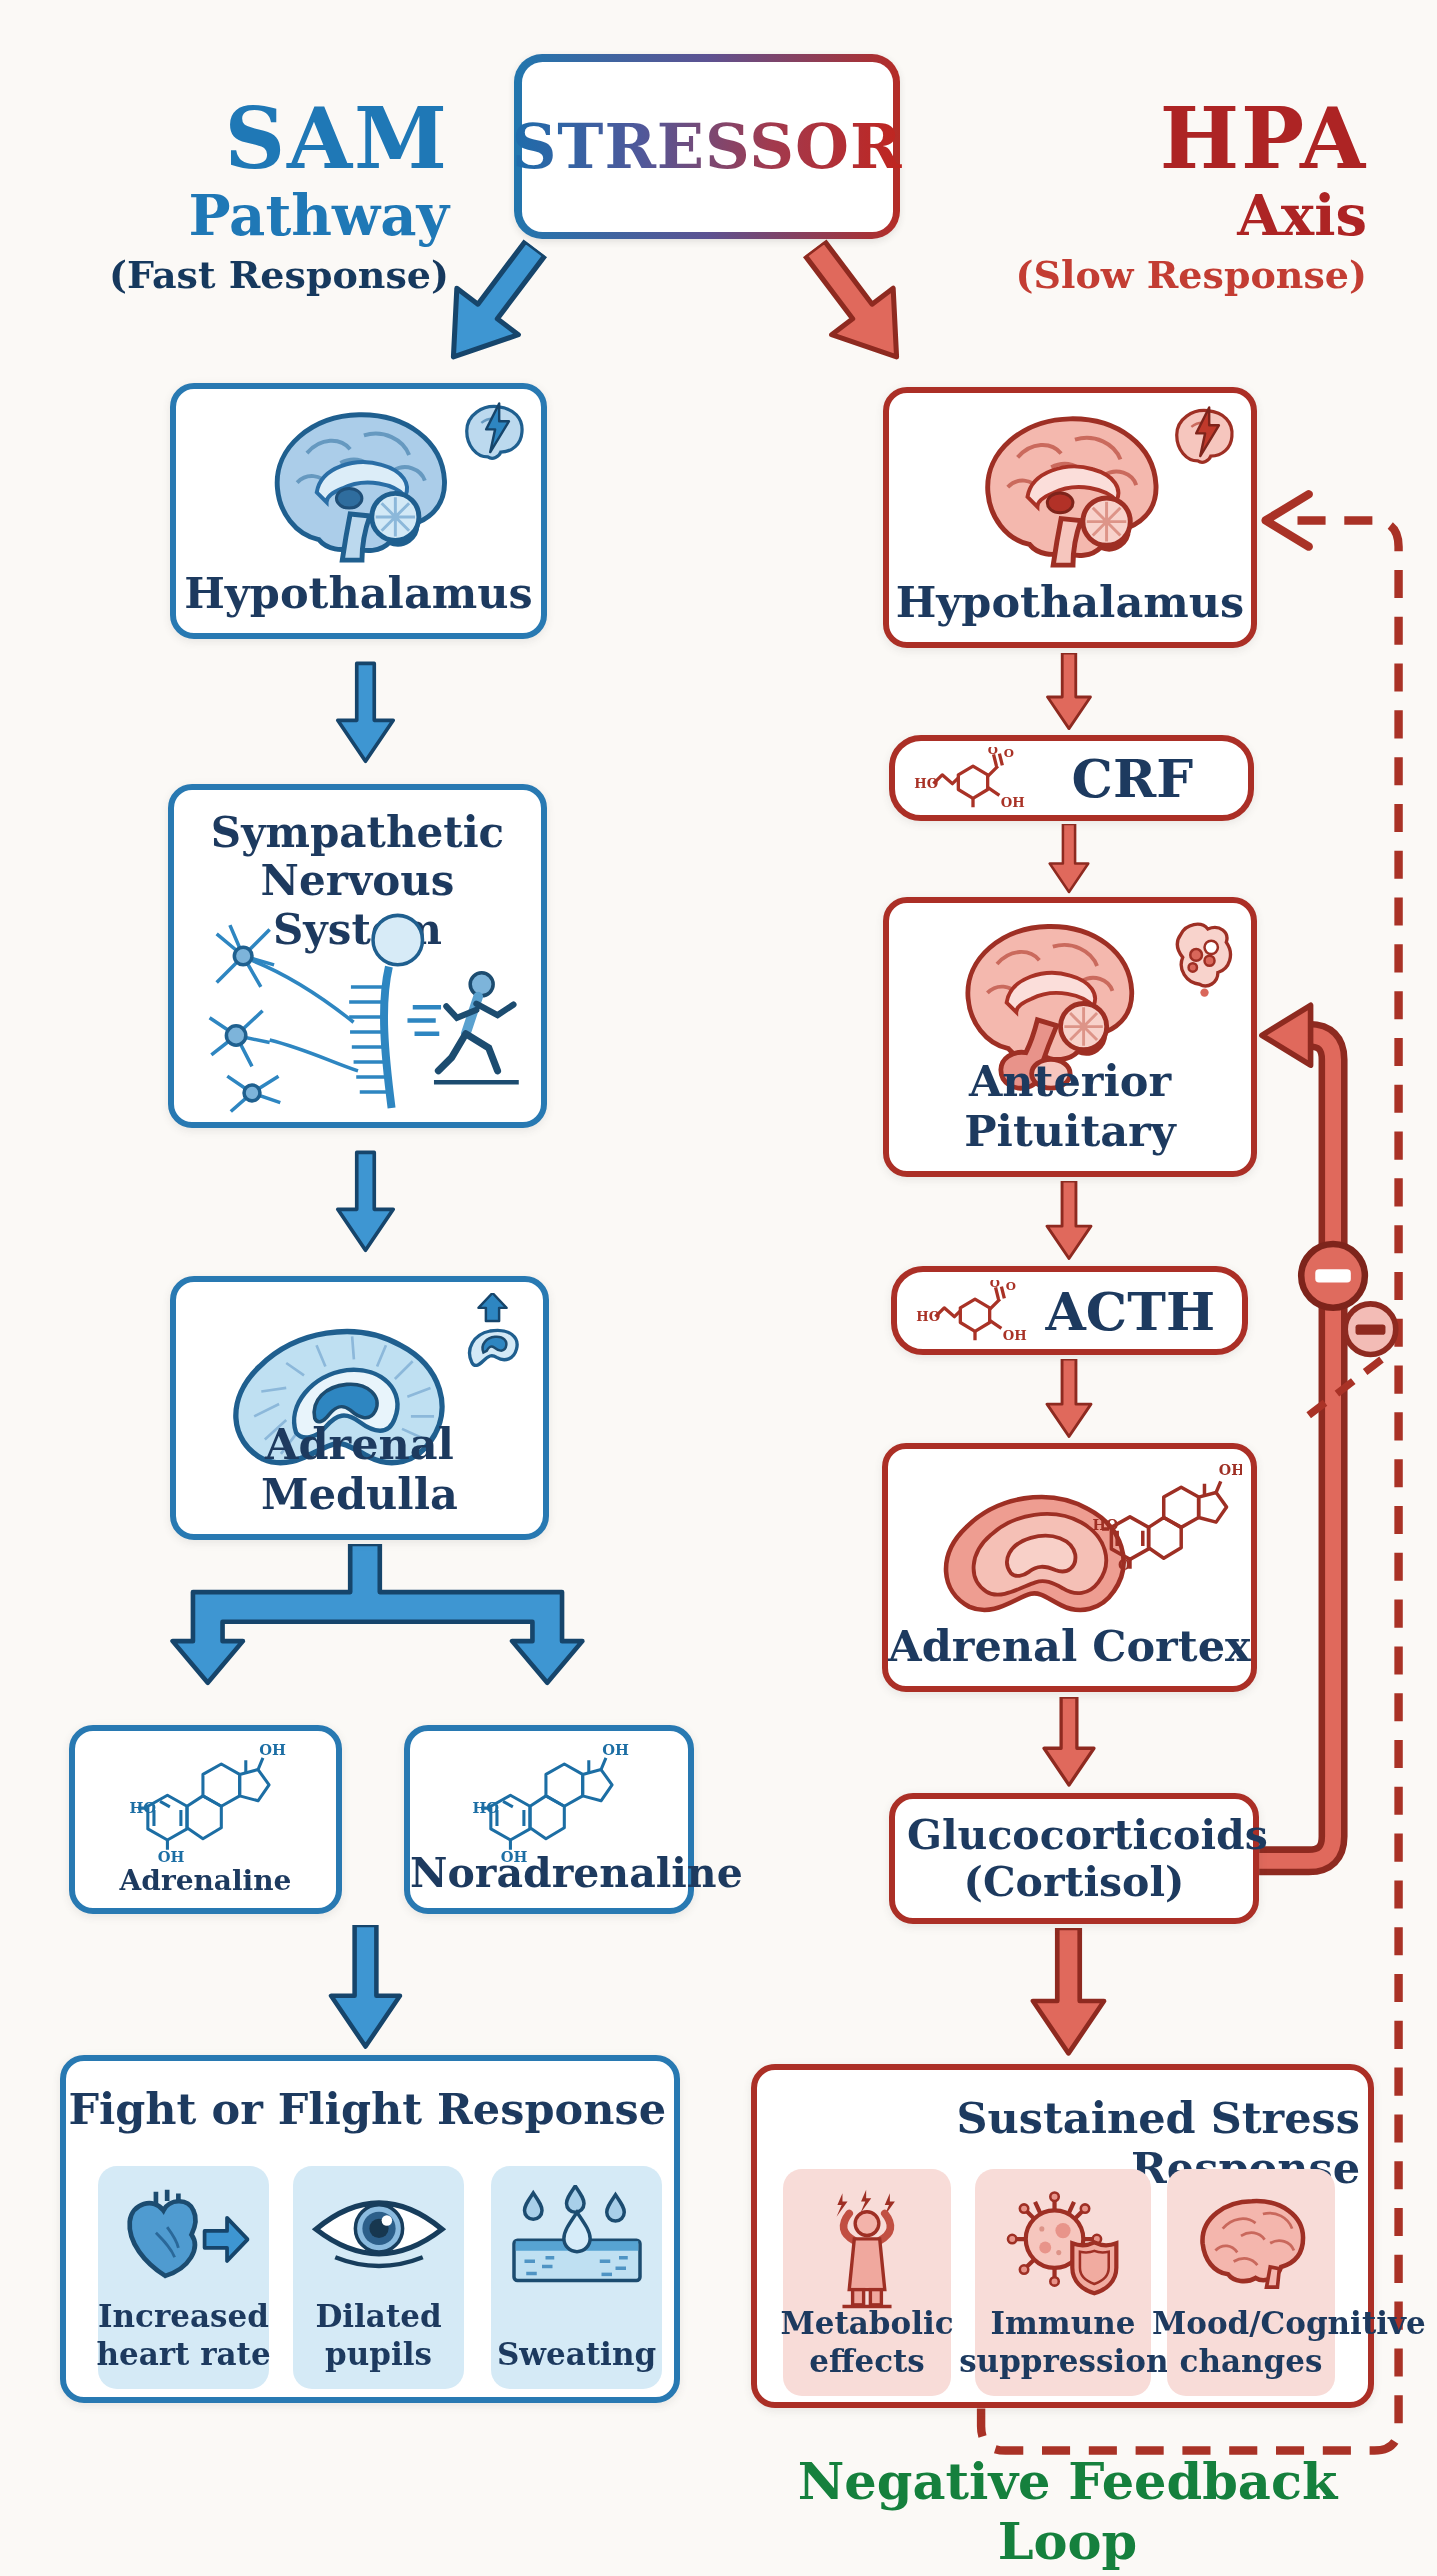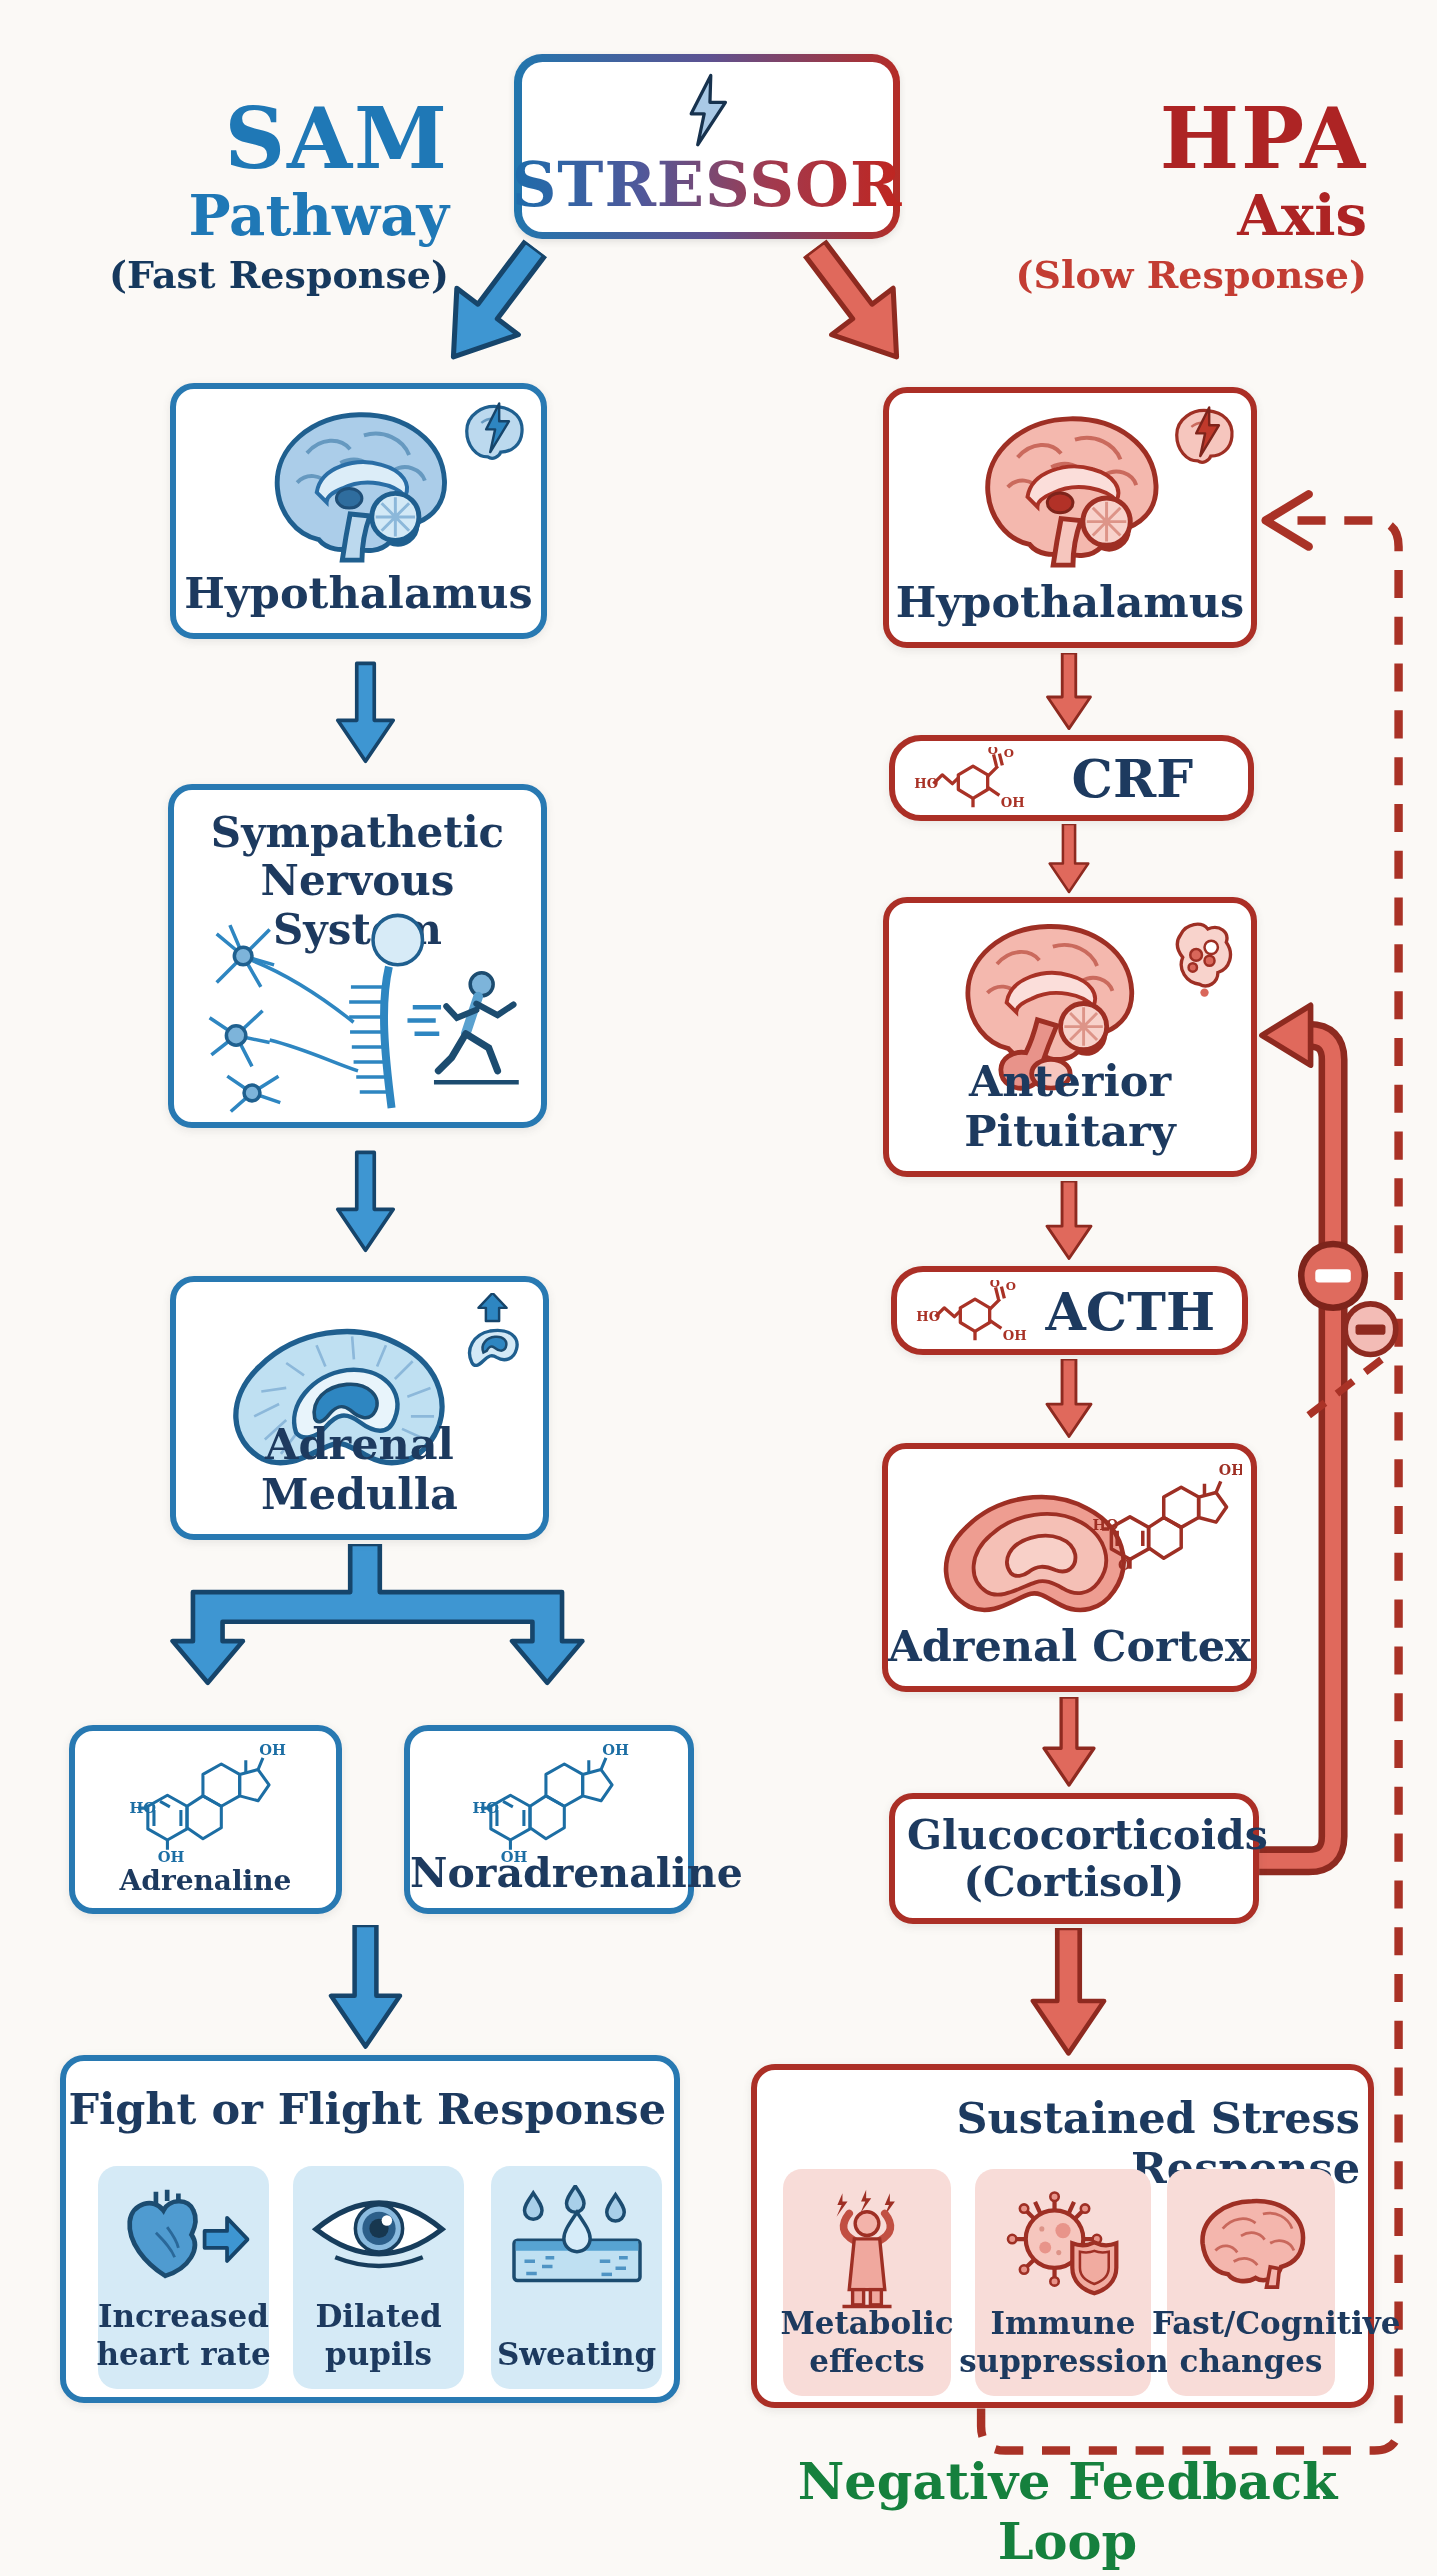--- a/index.html
+++ b/index.html
@@ -10,21 +10,21 @@
   .colhead .l1{font-size:84px;letter-spacing:1.9px}
   .colhead .l2{font-size:56px;margin-top:6px}
   .colhead .l3{font-size:38px;margin-top:13px}
   #sam-header{left:37px;top:97px;width:412px;color:#1f78b6}
   #sam-header .l3{color:#16395e}
   #hpa-header{left:955px;top:97px;width:412px;color:#ad2424}
   #hpa-header .l3{color:#c33d33}
   
   #stressor-box{position:absolute;left:514px;top:54px;width:386px;height:185px;border-radius:28px;
     background:linear-gradient(90deg,#2176ae,#5c5292,#b52c26);padding:7.5px;z-index:3;box-shadow:0 2.8px 7.5px rgba(60,60,60,.12)}
-  #stressor-box .inner{width:100%;height:100%;background:#fff;border-radius:20.6px;display:flex;flex-direction:column;align-items:center;justify-content:center}
+  #stressor-box .inner{width:100%;height:100%;background:#fff;border-radius:20.6px;display:flex;flex-direction:row;align-items:center;justify-content:center}
   .stressor-text{font-size:62px;letter-spacing:0.9px;background:linear-gradient(90deg,#1d6cab,#50589a,#a23a4e,#c0251f);
     -webkit-background-clip:text;background-clip:text;color:transparent}
   
   .node{position:absolute;background:#fff;border-radius:24px;z-index:2;box-shadow:0 2.8px 8.4px rgba(70,70,70,.10)}
   .node.blue{border:6.6px solid #2879b2}
   .node.red{border:6.6px solid #ab2f26}
   .nlabel{position:absolute;left:0;right:0;text-align:center;color:#1d3a5f;line-height:1.15}
   #sam-hypothalamus{left:170px;top:383px;width:377px;height:256px}
   #sam-sns{left:168px;top:784px;width:379px;height:344px}
   #sam-adrenal{left:170px;top:1276px;width:379px;height:264px}
@@ -427,18 +427,18 @@
       <path d="M112,72 C117,74 124,74 129,73 L129,92 C129,102 121,108 112,111 C103,108 95,102 95,92 L95,73 C100,74 107,74 112,72 Z" fill="none" stroke="#9e2f24" stroke-width="3"></path>
     </svg>
     <div class="tlabel">Immune suppression</div>
   </div>
   <div class="tile hpa-tile" style="left:410px;top:99px;width:168px;height:227px">
     <svg class="ticon" width="137" height="105" viewBox="0 0 150 110">
       <path d="M22,58 C20,30 48,12 76,12 C108,10 132,28 132,52 C132,70 122,80 108,84 C104,96 90,102 80,96 C70,102 56,100 50,92 C34,90 24,76 22,58 Z" fill="#f4b6ad" stroke="#9e2f24" stroke-width="5"></path>
       <path d="M44,42 C54,30 70,28 80,36 M88,26 C102,22 116,30 120,42 M36,66 C44,58 54,60 60,68 M96,58 C106,52 118,56 122,66 M64,50 C74,44 84,46 90,54 M56,78 C66,72 76,74 82,82" fill="none" stroke="#c9685c" stroke-width="3"></path>
       <path d="M96,84 L92,106 L104,106 L106,86 Z" fill="#f4b6ad" stroke="#9e2f24" stroke-width="4"></path>
     </svg>
-    <div class="tlabel">Fast/Cognitive changes</div>
+    <div class="tlabel">Mood/Cognitive changes</div>
   </div>
 </div>
 
 <div id="feedback-label">Negative Feedback Loop</div>
 
 
 </body></html>

